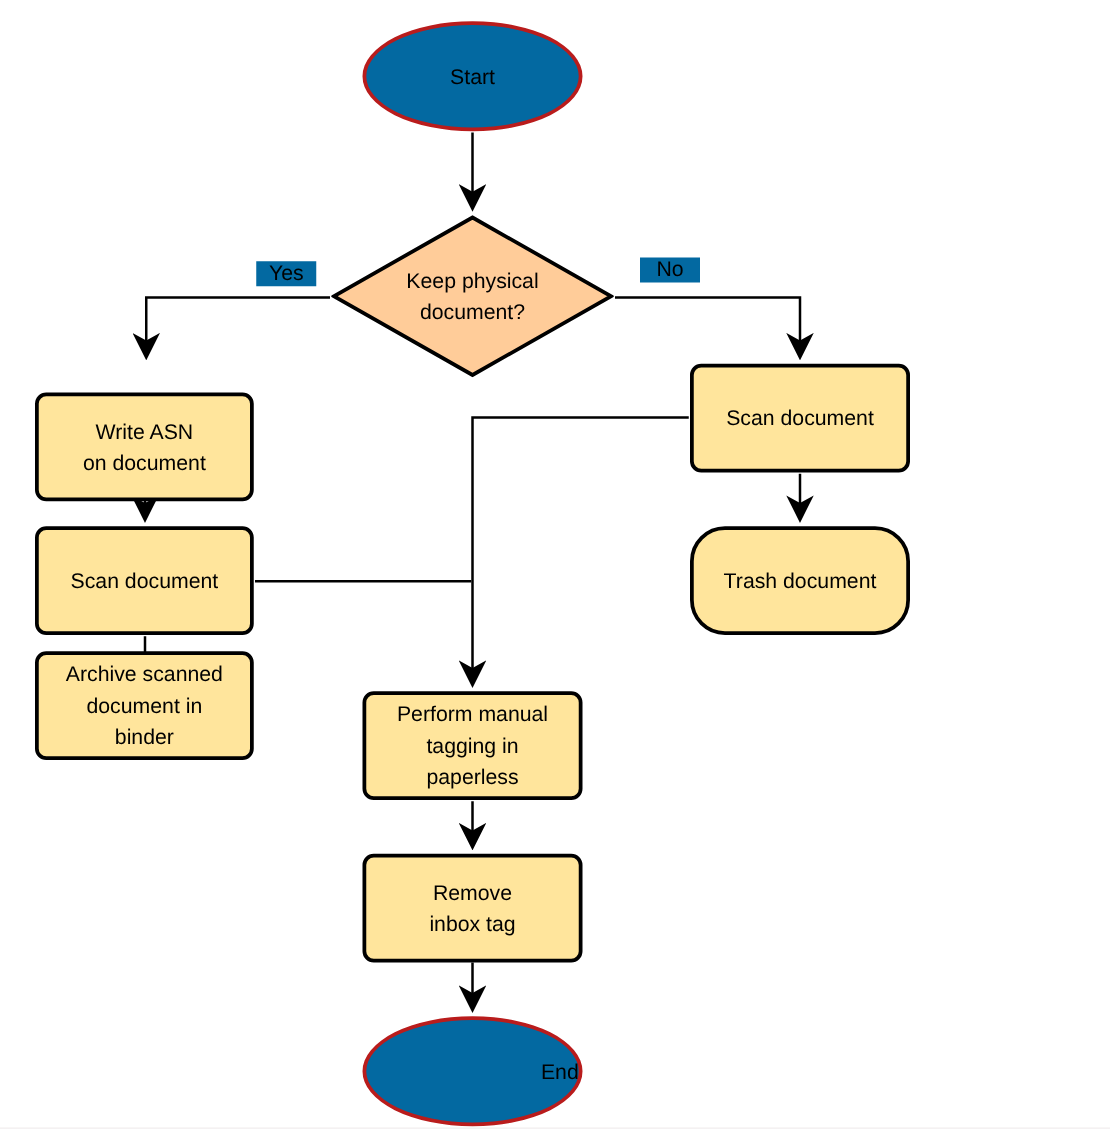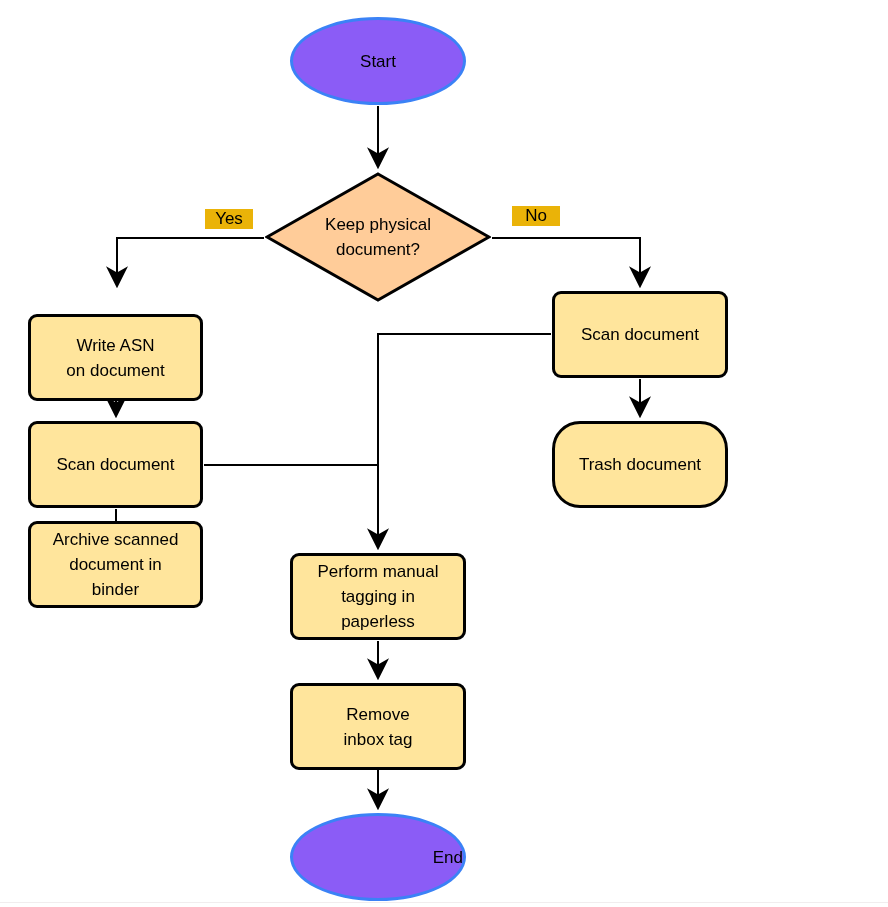--- a/index.html
+++ b/index.html
@@ -29,37 +29,37 @@
     align-items: center;
     justify-content: center;
     text-align: center;
   }
   .node-label {
     white-space: pre-line;
     font-size: 17px;
     line-height: 25px;
   }
   .terminator {
-    border: 3px solid #3b82f6;
+    border: 3px solid #b91c1c;
     border-radius: 50%;
-    background: #8b5cf6;
+    background: #0369a1;
   }
   .process {
     border: 3px solid #000000;
     border-radius: 9px;
     background: #FFE59C;
   }
   .decision-wrap { background: transparent; }
   .decision-wrap svg { position: absolute; left: 0; top: 0; }
   .decision-label { position: relative; z-index: 1; }
   .edge-label {
     position: absolute;
     font-size: 17px;
     text-align: center;
-    background: #eab308;
+    background: #0369a1;
     padding: 0 2px;
   }
   .note {
     position: absolute;
     font-size: 19px;
     font-style: italic;
     line-height: 24px;
     white-space: pre-line;
   }
   .bottom-hairline {

